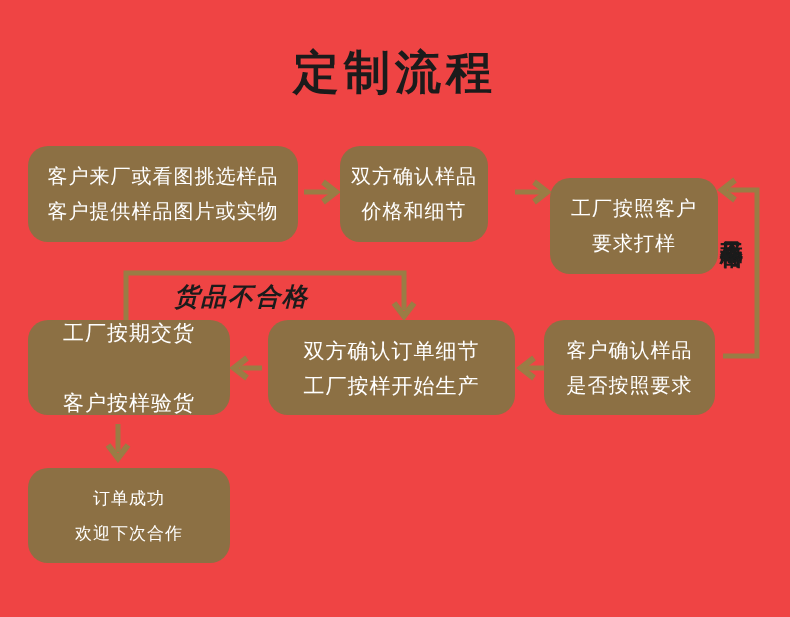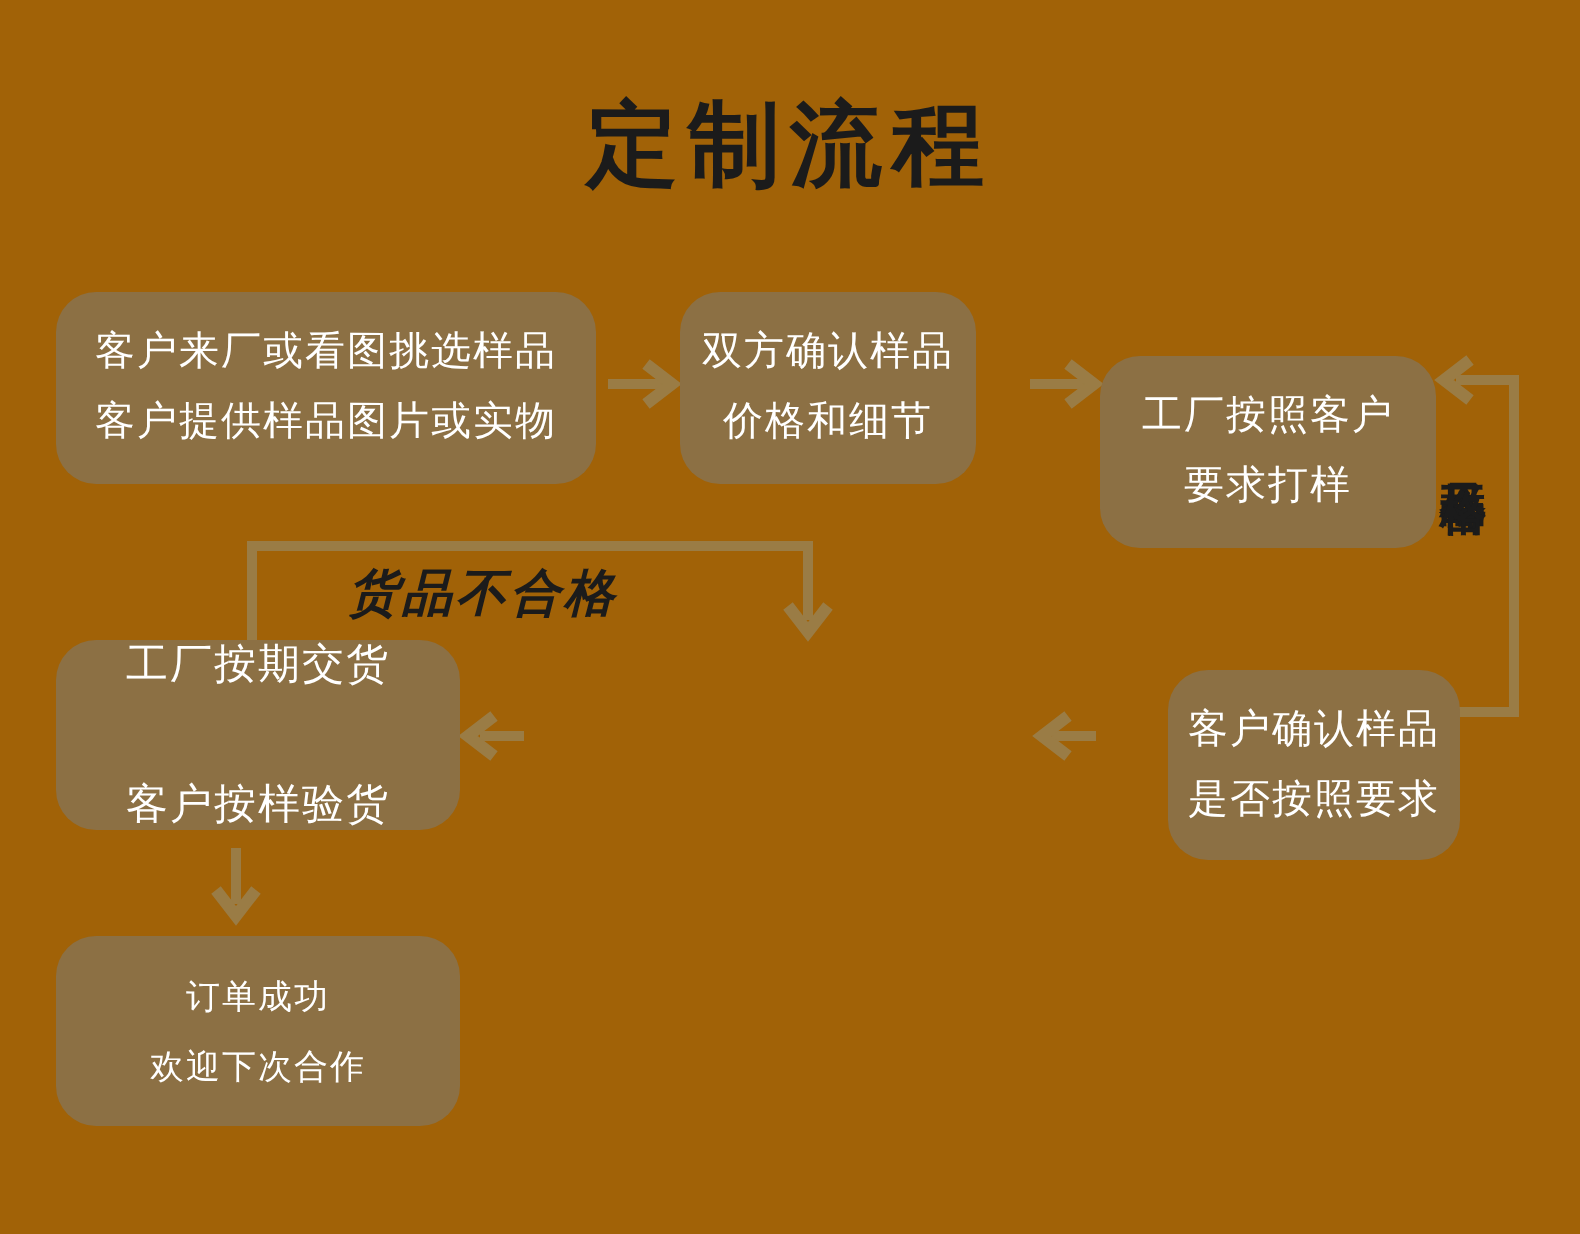--- a/index.html
+++ b/index.html
@@ -4,21 +4,21 @@
 <style>
   html, body { margin: 0; padding: 0; }
   body {
     width: 790px; height: 617px;
     background: #ffffff;
     font-family: "Liberation Sans", "DejaVu Sans", sans-serif;
   }
   .canvas {
     position: relative;
     width: 790px; height: 617px;
-    background: #a16207;
+    background: #ef4444;
     overflow: hidden;
   }
   .title {
     position: absolute;
     left: 0; top: 42px; width: 790px;
     margin: 0;
     text-align: center;
     font-size: 46px;
     font-weight: 700;
     letter-spacing: 5px;
@@ -39,21 +39,21 @@
     align-items: center;
     text-align: center;
     font-size: 20px;
     line-height: 35px;
     letter-spacing: 1px;
   }
   .flow-box span { display: block; white-space: nowrap; }
   .b1 { left: 28px;  top: 146px; width: 270px; height: 96px; }
   .b2 { left: 340px; top: 146px; width: 148px; height: 96px; }
   .b3 { left: 550px; top: 146px; width: 168px; height: 96px; margin-top: 32px; }
-  .b4 { left: 584px; top: 320px; width: 146px; height: 95px; margin-top: 15px; }
+  .b4 { left: 544px; top: 320px; width: 171px; height: 95px; }
   .b5 { left: 268px; top: 320px; width: 247px; height: 95px; font-size: 21px; }
   .b6 { left: 28px;  top: 320px; width: 202px; height: 95px; font-size: 21px; gap: 35px; }
   .b7 { left: 28px;  top: 468px; width: 202px; height: 95px; font-size: 17px; }
   .label-goods-fail {
     position: absolute;
     left: 174px; top: 280px; width: 160px;
     text-align: left;
     font-size: 25px;
     font-weight: 700;
     color: #1b1b1b;
@@ -130,20 +130,24 @@
   <div class="flow-box b3">
     <span>工厂按照客户</span>
     <span>要求打样</span>
   </div>
 
   <div class="flow-box b4">
     <span>客户确认样品</span>
     <span>是否按照要求</span>
   </div>
 
+  <div class="flow-box b5">
+    <span>双方确认订单细节</span>
+    <span>工厂按样开始生产</span>
+  </div>
 
   <div class="flow-box b6">
     <span>工厂按期交货</span>
     <span>客户按样验货</span>
   </div>
 
   <div class="flow-box b7">
     <span>订单成功</span>
     <span>欢迎下次合作</span>
   </div>

